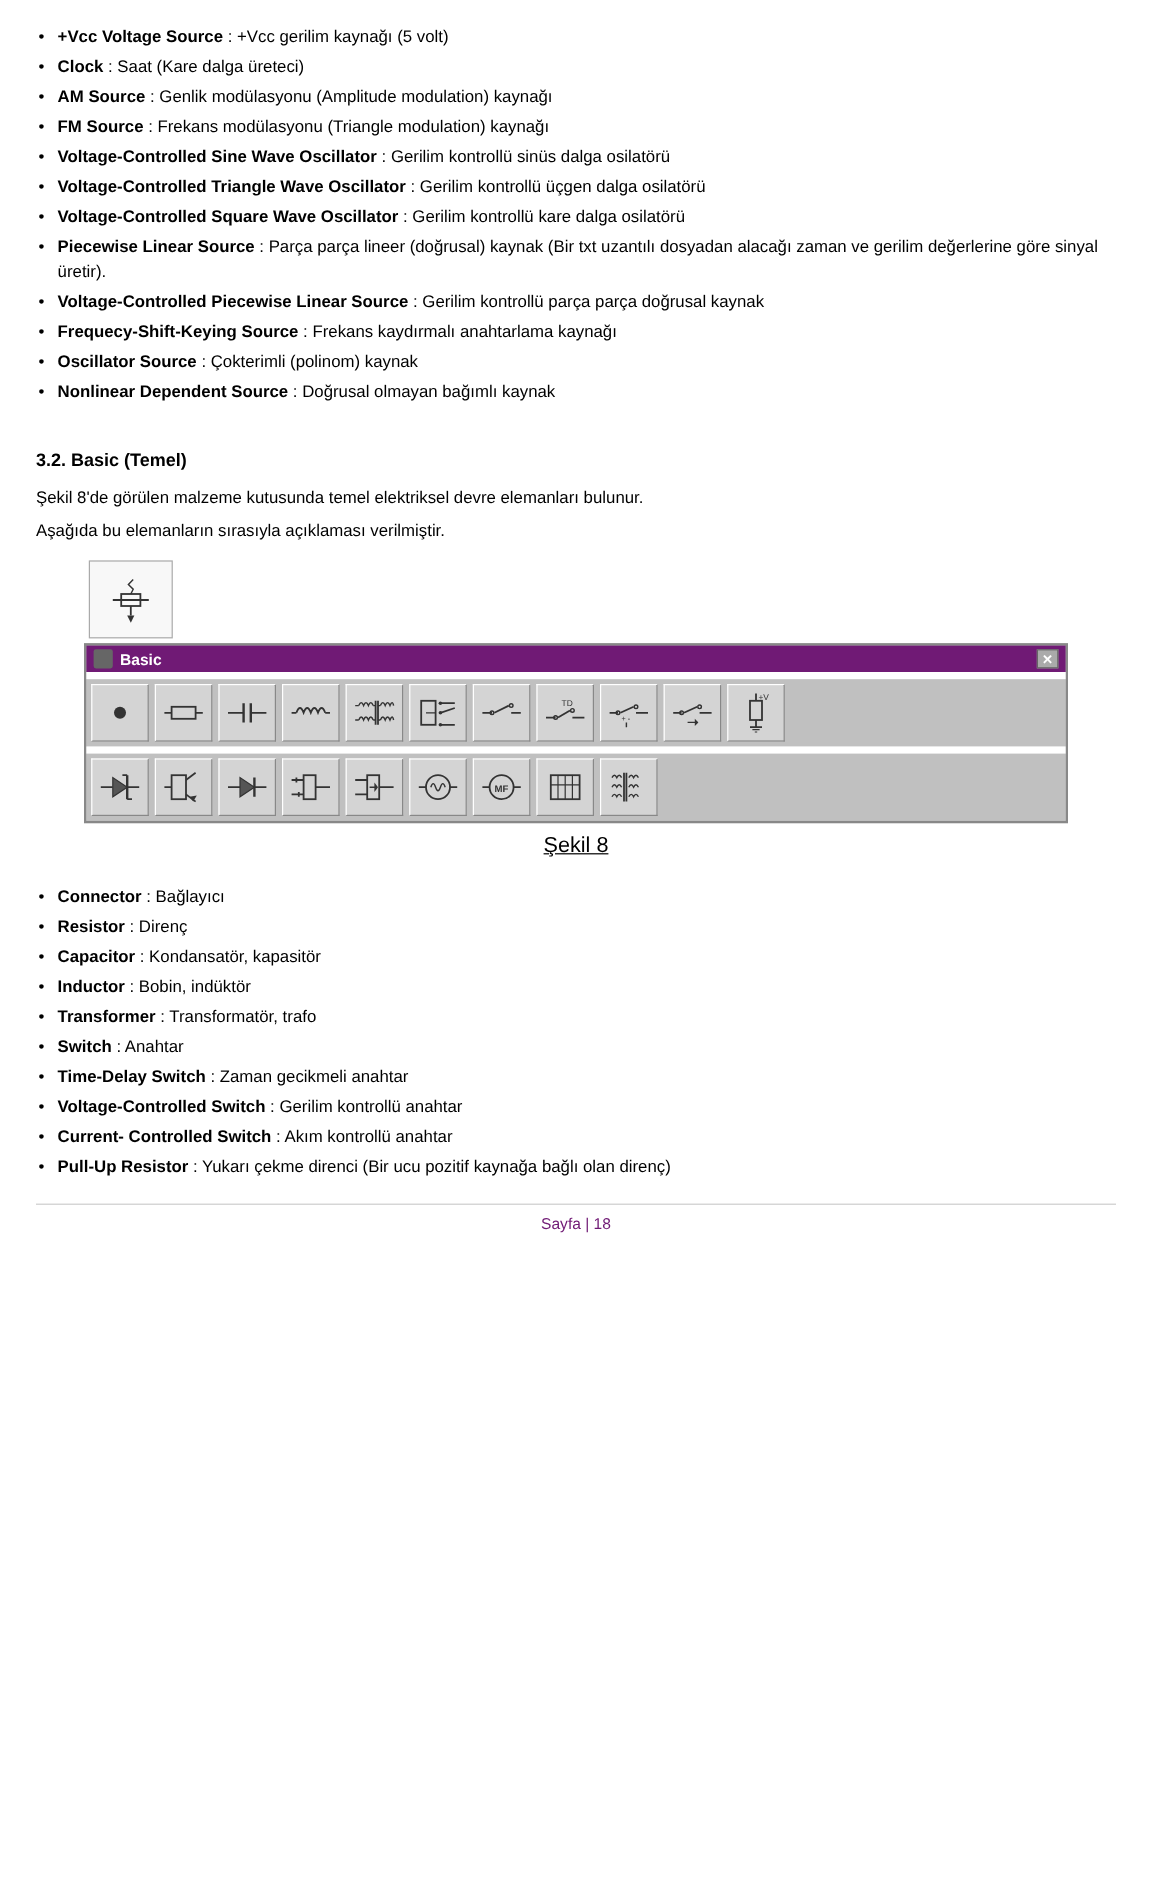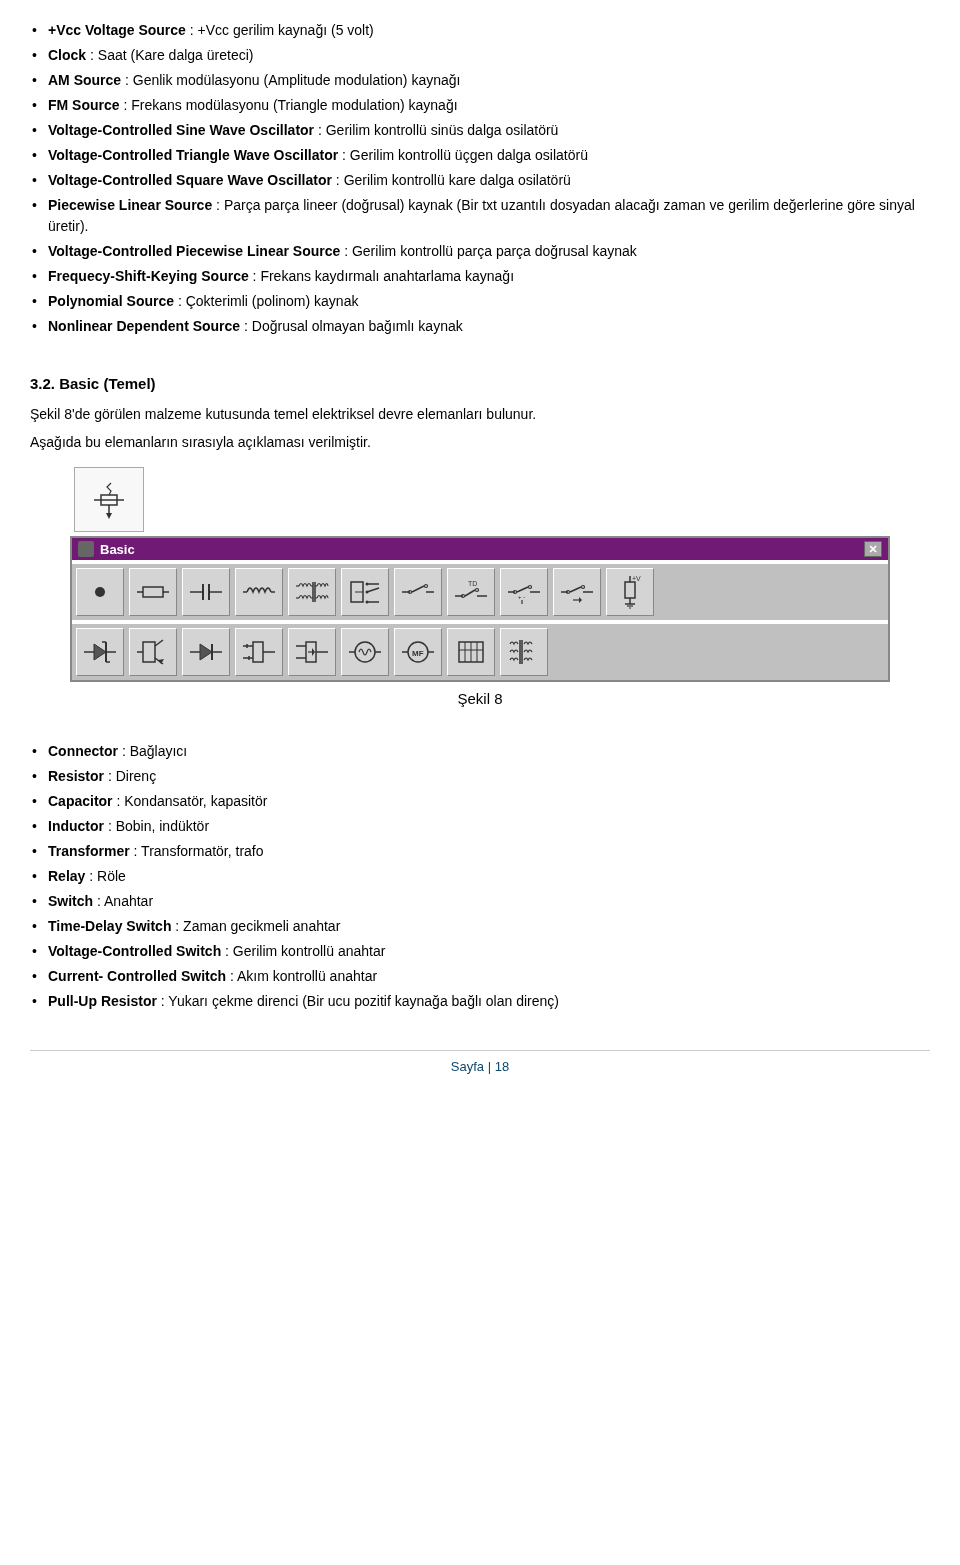--- a/index.html
+++ b/index.html
@@ -40,22 +40,23 @@
       line-height: 1.55;
     }
     .figure-container {
       margin: 14px 0 14px 0;
       display: flex;
       flex-direction: column;
       align-items: center;
     }
     .figure-label {
       text-align: center;
-      margin-bottom: 20px;
-      font-size: 15px;
+      margin-bottom: 8px;
+      font-size: 18px;
+      text-decoration: underline;
     }
     .basic-window {
       border: 2px solid #888;
       background: #c0c0c0;
       width: 820px;
       padding: 0;
       position: relative;
     }
     .basic-titlebar {
       background: #701a75;
@@ -87,21 +88,21 @@
       font-size: 11px;
       display: flex;
       align-items: center;
       justify-content: center;
       cursor: pointer;
     }
     .toolbar-row {
       display: flex;
       flex-wrap: nowrap;
       background: #c0c0c0;
-      border-top: 4px solid #ffffff;
+      border-top: 6px solid #ffffff;
       padding: 4px 4px;
       gap: 5px;
     }
     .tool-btn {
       width: 48px;
       height: 48px;
       background: #d4d4d4;
       border: 1px solid #888;
       border-top-color: #fff;
       border-left-color: #fff;
@@ -110,23 +111,23 @@
       justify-content: center;
       cursor: pointer;
       flex-shrink: 0;
     }
     .tool-btn svg {
       width: 36px;
       height: 36px;
     }
     .footer {
       text-align: center;
-      margin-top: 38px;
+      margin-top: 20px;
       font-size: 13px;
-      color: #0c4a6e;
+      color: #701a75;
       border-top: 1px solid #ccc;
       padding-top: 8px;
     }
   </style>
 </head>
 <body>
 
 
 
 
@@ -134,21 +135,21 @@
   <li><span class="bold">+Vcc Voltage Source</span><span> : </span><span>+Vcc gerilim kaynağı (5 volt)</span></li>
   <li><span class="bold">Clock</span><span> : </span><span>Saat (Kare dalga üreteci)</span></li>
   <li><span class="bold">AM Source</span><span> : </span><span>Genlik modülasyonu (Amplitude modulation) kaynağı</span></li>
   <li><span class="bold">FM Source</span><span> : </span><span>Frekans modülasyonu (Triangle modulation) kaynağı</span></li>
   <li><span class="bold">Voltage-Controlled Sine Wave Oscillator</span><span> : </span><span>Gerilim kontrollü sinüs dalga osilatörü</span></li>
   <li><span class="bold">Voltage-Controlled Triangle Wave Oscillator</span><span> : </span><span>Gerilim kontrollü üçgen dalga osilatörü</span></li>
   <li><span class="bold">Voltage-Controlled Square Wave Oscillator</span><span> : </span><span>Gerilim kontrollü kare dalga osilatörü</span></li>
   <li><span class="bold">Piecewise Linear Source</span><span> : </span><span>Parça parça lineer (doğrusal) kaynak (Bir txt uzantılı dosyadan alacağı zaman ve gerilim değerlerine göre sinyal üretir).</span></li>
   <li><span class="bold">Voltage-Controlled Piecewise Linear Source</span><span> : </span><span>Gerilim kontrollü parça parça doğrusal kaynak</span></li>
   <li><span class="bold">Frequecy-Shift-Keying Source</span><span> : </span><span>Frekans kaydırmalı anahtarlama kaynağı</span></li>
-  <li><span class="bold">Polynomial Source</span><span> : </span><span>Çokterimli (polinom) kaynak</span></li>
+  <li><span class="bold">Oscillator Source</span><span> : </span><span>Çokterimli (polinom) kaynak</span></li>
   <li><span class="bold">Nonlinear Dependent Source</span><span> : </span><span>Doğrusal olmayan bağımlı kaynak</span></li>
 </ul>
 
 <br>
 
 
 <div class="section-heading">3.2. Basic (Temel)</div>
 <p class="para">Şekil 8'de görülen malzeme kutusunda temel elektriksel devre elemanları bulunur.</p>
 <p class="para">Aşağıda bu elemanların sırasıyla açıklaması verilmiştir.</p>
 
@@ -398,21 +399,20 @@
   <div class="figure-label" style="margin-top:8px;">Şekil 8</div>
 </div>
 
 
 <ul class="bullet-list">
   <li><span class="bold">Connector</span> : Bağlayıcı</li>
   <li><span class="bold">Resistor</span> : Direnç</li>
   <li><span class="bold">Capacitor</span> : Kondansatör, kapasitör</li>
   <li><span class="bold">Inductor</span> : Bobin, indüktör</li>
   <li><span class="bold">Transformer</span> : Transformatör, trafo</li>
-  <li><span class="bold">Relay</span> : Röle</li>
   <li><span class="bold">Switch</span> : Anahtar</li>
   <li><span class="bold">Time-Delay Switch</span> : Zaman gecikmeli anahtar</li>
   <li><span class="bold">Voltage-Controlled Switch</span> : Gerilim kontrollü anahtar</li>
   <li><span class="bold">Current- Controlled Switch</span> : Akım kontrollü anahtar</li>
   <li><span class="bold">Pull-Up Resistor</span> : Yukarı çekme direnci (Bir ucu pozitif kaynağa bağlı olan direnç)</li>
 </ul>
 
 
 <div class="footer">
   <span>Sayfa | 18</span>

